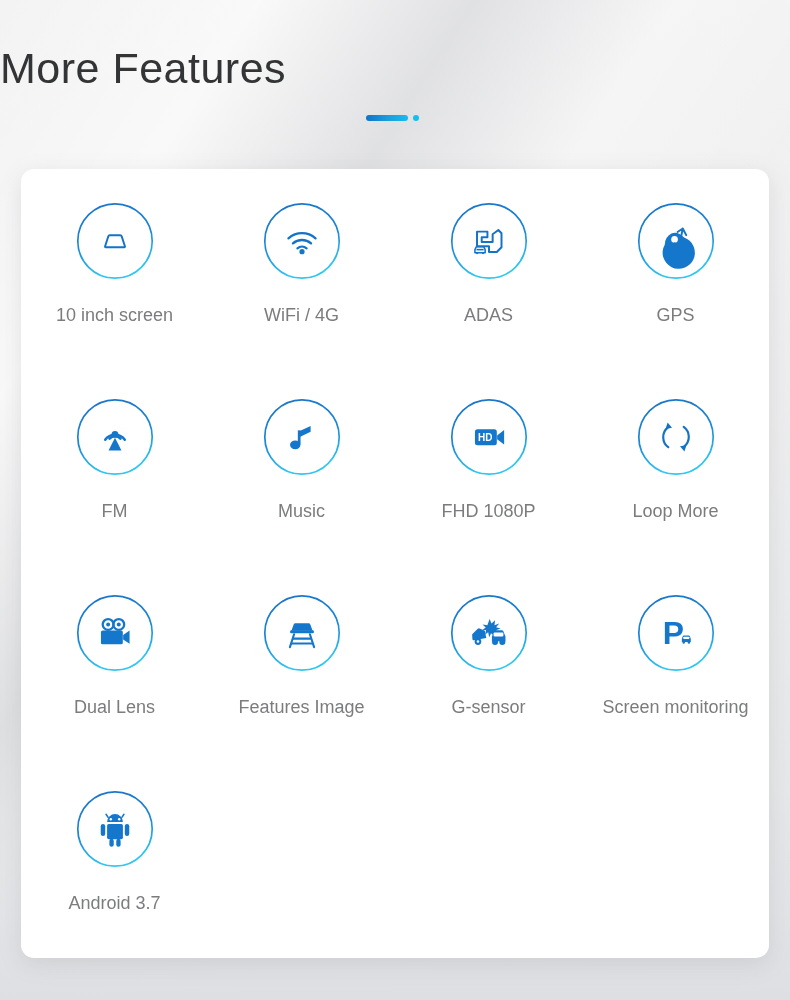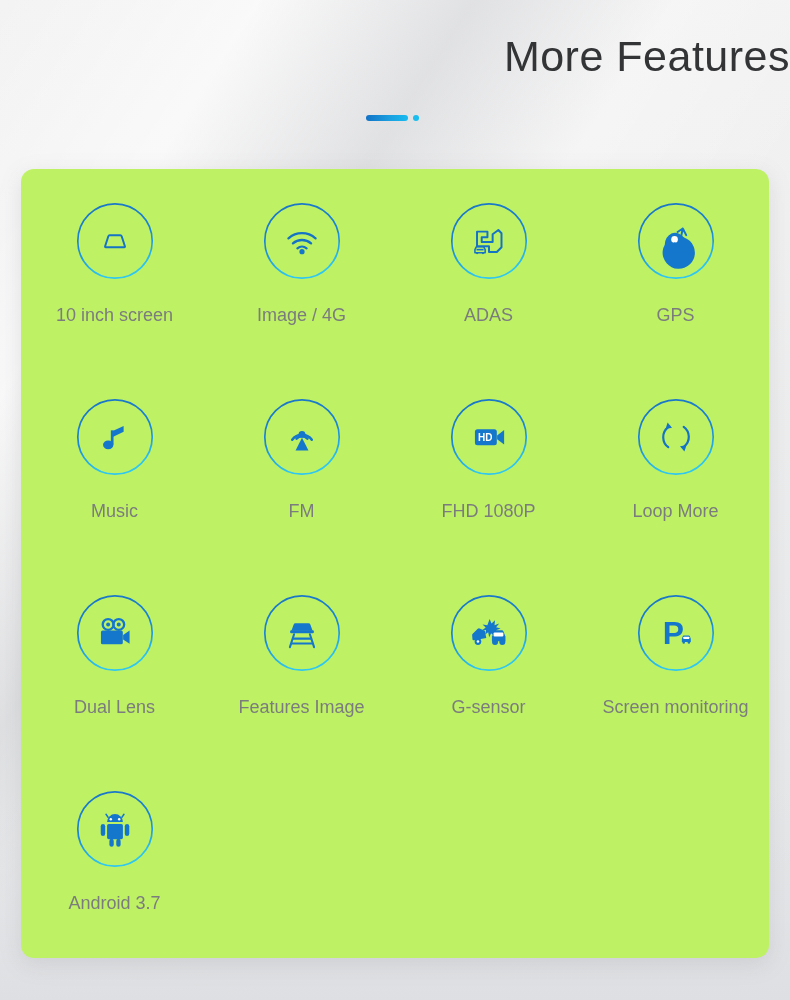--- a/index.html
+++ b/index.html
@@ -41,23 +41,23 @@
   }
 
   
   .header {
     position: absolute;
     top: 0; left: 0; right: 0;
     height: 169px;
   }
   .title {
     position: absolute;
-    top: 32px;
+    top: 44px;
     left: 0; right: 0;
-    text-align: right;
+    text-align: left;
     font-size: 43px;
     font-weight: 400;
     letter-spacing: 0.5px;
     color: #333436;
   }
   .accent {
     position: absolute;
     top: 114px;
     left: 50%;
     transform: translateX(-50%);
@@ -80,21 +80,21 @@
     background: #19bdf0;
   }
 
   
   .card {
     position: absolute;
     left: 21px;
     top: 169px;
     width: 748px;
     height: 789px;
-    background: #bef264;
+    background: #ffffff;
     border-radius: 13px;
     box-shadow: 0 6px 22px rgba(120,124,130,0.18);
   }
 
   .grid {
     position: absolute;
     left: 0;
     top: 33px;
     width: 748px;
     display: grid;
@@ -187,21 +187,21 @@
             </span>
             <svg width="50" height="50" viewBox="0 0 48 48">
     <g fill="none" stroke="#1573c6" stroke-width="2.2" stroke-linecap="round">
       <path d="M11 21.5 A19.5 19.5 0 0 1 37 21.5"></path>
       <path d="M15.3 26.3 A13.2 13.2 0 0 1 32.7 26.3"></path>
       <path d="M19.6 31 A7 7 0 0 1 28.4 31"></path>
     </g>
               <circle cx="24" cy="34.2" r="2.5" fill="#1577cc"></circle>
             </svg>
           </div>
-          <div class="label">Image / 4G</div>
+          <div class="label">WiFi / 4G</div>
         </div>
         <div class="cell">
           <div class="badge">
             <span class="ring">
               <svg viewBox="0 0 78 78">
                 <defs>
                   <linearGradient id="rg2" x1="0" y1="0" x2="0.25" y2="1">
                     <stop offset="0" stop-color="#1a73c6"></stop>
                     <stop offset="0.55" stop-color="#1b86d6"></stop>
                     <stop offset="1" stop-color="#2ec6f2"></stop>
@@ -244,61 +244,61 @@
     <path d="M17.6 35 L31.6 35 L29.8 31.6 L20.2 31.6 Z" fill="#1577cc"></path>
             </svg>
           </div>
           <div class="label">GPS</div>
         </div>
         <div class="cell">
           <div class="badge">
             <span class="ring">
               <svg viewBox="0 0 78 78">
                 <defs>
+                  <linearGradient id="rg6" x1="0" y1="0" x2="0.25" y2="1">
+                    <stop offset="0" stop-color="#1a73c6"></stop>
+                    <stop offset="0.55" stop-color="#1b86d6"></stop>
+                    <stop offset="1" stop-color="#2ec6f2"></stop>
+                  </linearGradient>
+                </defs>
+                <circle cx="39" cy="39" r="37.2" fill="none" stroke="url(#rg6)" stroke-width="1.7"></circle>
+              </svg>
+            </span>
+            <svg width="50" height="50" viewBox="0 0 48 48">
+    <g fill="none" stroke="#1577cc" stroke-width="2.4" stroke-linecap="round">
+      <path d="M14.6 26.6 A11.6 11.6 0 0 1 33.4 26.6"></path>
+      <path d="M18.7 25.6 A7 7 0 0 1 29.3 25.6"></path>
+    </g>
+    <circle cx="24" cy="21.4" r="3.2" fill="#1577cc"></circle>
+    <path d="M24 24.6 L30.2 37 L17.8 37 Z" fill="#1577cc"></path>
+            </svg>
+          </div>
+          <div class="label">FM</div>
+        </div>
+        <div class="cell">
+          <div class="badge">
+            <span class="ring">
+              <svg viewBox="0 0 78 78">
+                <defs>
                   <linearGradient id="rg5" x1="0" y1="0" x2="0.25" y2="1">
                     <stop offset="0" stop-color="#1a73c6"></stop>
                     <stop offset="0.55" stop-color="#1b86d6"></stop>
                     <stop offset="1" stop-color="#2ec6f2"></stop>
                   </linearGradient>
                 </defs>
                 <circle cx="39" cy="39" r="37.2" fill="none" stroke="url(#rg5)" stroke-width="1.7"></circle>
               </svg>
             </span>
             <svg width="50" height="50" viewBox="0 0 48 48">
     <path d="M21.8 18.3 L32.3 13.4 L32.3 19 L21.8 23.9 Z" fill="#1577cc"></path>
     <rect x="20" y="17.6" width="2.6" height="13.6" fill="#1577cc"></rect>
     <ellipse cx="17.5" cy="31.5" rx="5" ry="4.2" fill="#1577cc"></ellipse>
             </svg>
           </div>
           <div class="label">Music</div>
-        </div>
-        <div class="cell">
-          <div class="badge">
-            <span class="ring">
-              <svg viewBox="0 0 78 78">
-                <defs>
-                  <linearGradient id="rg6" x1="0" y1="0" x2="0.25" y2="1">
-                    <stop offset="0" stop-color="#1a73c6"></stop>
-                    <stop offset="0.55" stop-color="#1b86d6"></stop>
-                    <stop offset="1" stop-color="#2ec6f2"></stop>
-                  </linearGradient>
-                </defs>
-                <circle cx="39" cy="39" r="37.2" fill="none" stroke="url(#rg6)" stroke-width="1.7"></circle>
-              </svg>
-            </span>
-            <svg width="50" height="50" viewBox="0 0 48 48">
-    <g fill="none" stroke="#1577cc" stroke-width="2.4" stroke-linecap="round">
-      <path d="M14.6 26.6 A11.6 11.6 0 0 1 33.4 26.6"></path>
-      <path d="M18.7 25.6 A7 7 0 0 1 29.3 25.6"></path>
-    </g>
-    <circle cx="24" cy="21.4" r="3.2" fill="#1577cc"></circle>
-    <path d="M24 24.6 L30.2 37 L17.8 37 Z" fill="#1577cc"></path>
-            </svg>
-          </div>
-          <div class="label">FM</div>
         </div>
         <div class="cell">
           <div class="badge">
             <span class="ring">
               <svg viewBox="0 0 78 78">
                 <defs>
                   <linearGradient id="rg8" x1="0" y1="0" x2="0.25" y2="1">
                     <stop offset="0" stop-color="#1a73c6"></stop>
                     <stop offset="0.55" stop-color="#1b86d6"></stop>
                     <stop offset="1" stop-color="#2ec6f2"></stop>

